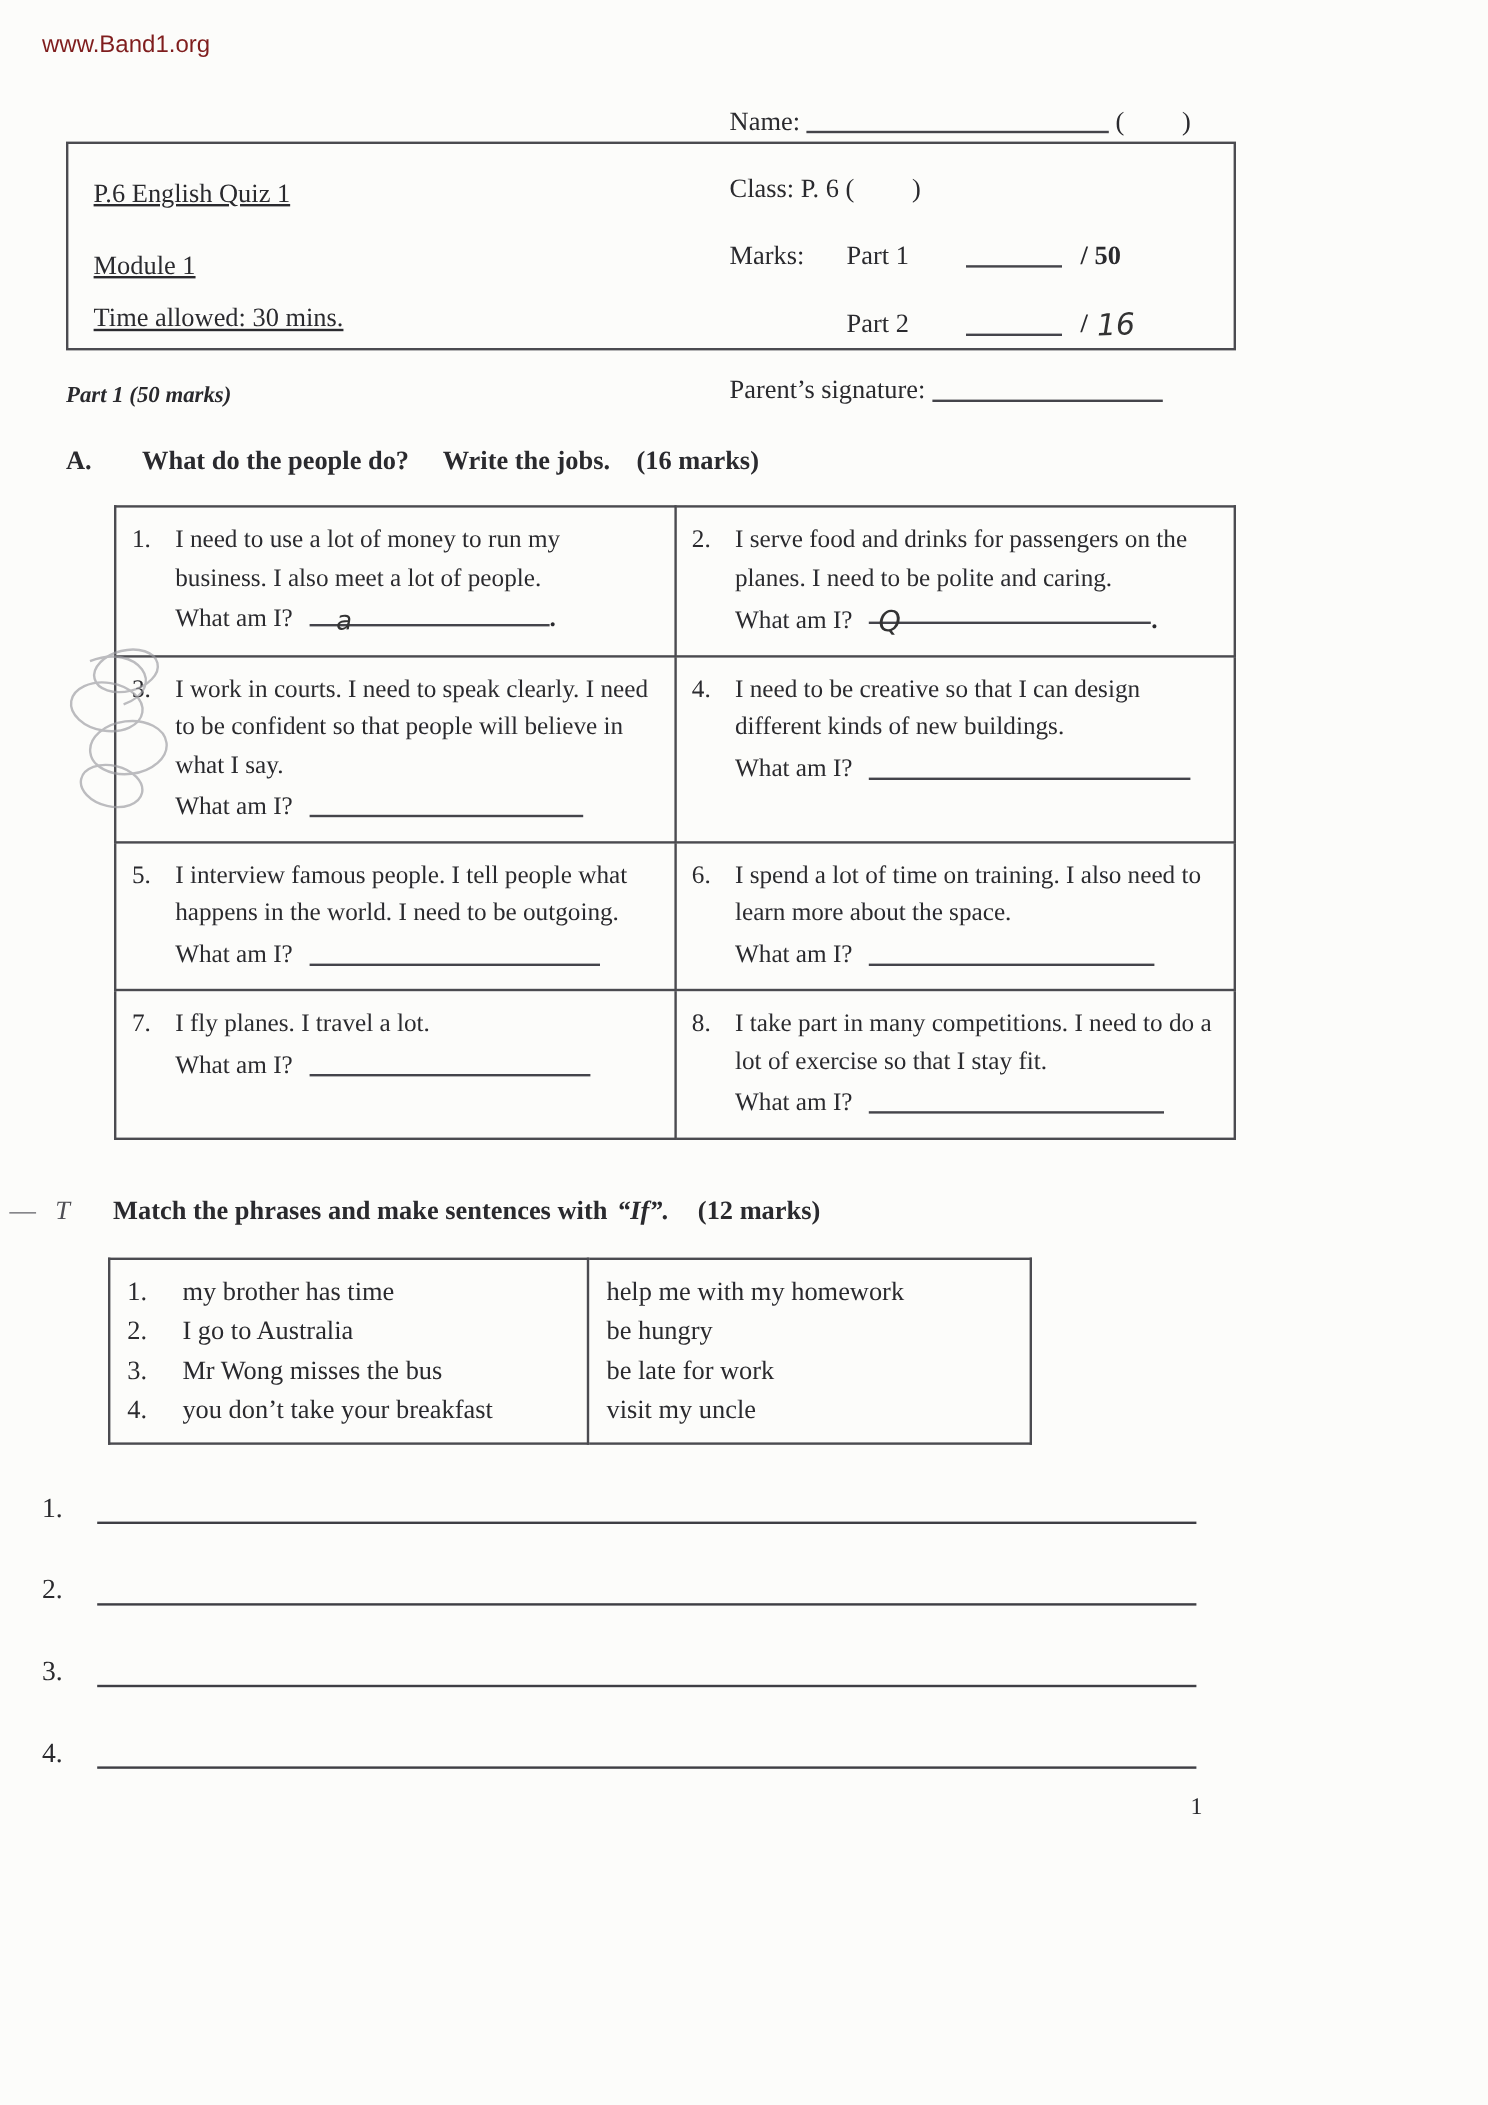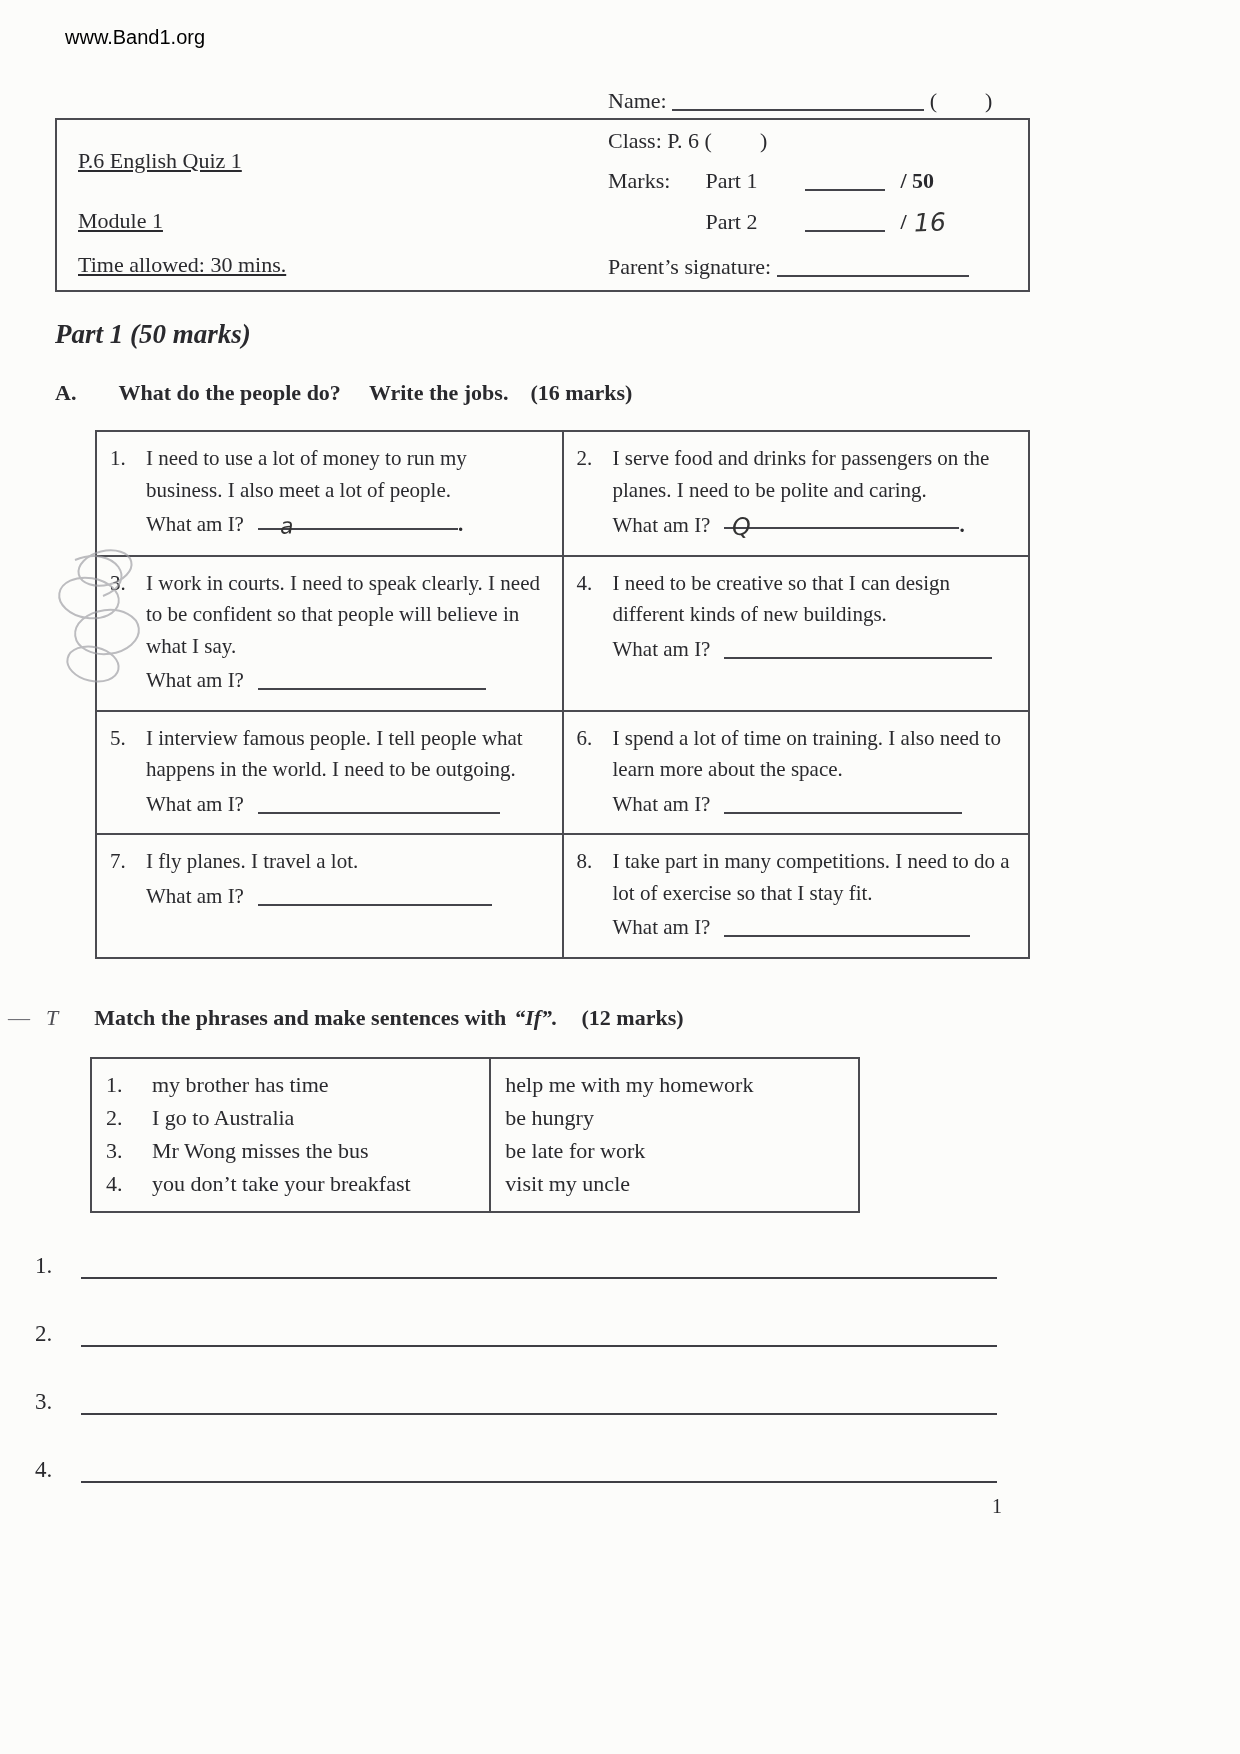--- a/index.html
+++ b/index.html
@@ -4,52 +4,52 @@
 <style>
   * { margin:0; padding:0; box-sizing:border-box; }
   html,body { background:#e9e9e6; }
   .page {
     width:1240px; height:1754px; margin:0 auto; position:relative;
     background:#fcfcfa; color:#2a2a2e; overflow:hidden;
     font-family:"Liberation Serif", serif; font-size:21px;
   }
   .watermark {
     position:absolute; left:35px; top:26px;
-    font-family:"Liberation Sans", sans-serif; font-size:20px; color:#000000;margin-left:30px;
+    font-family:"Liberation Sans", sans-serif; font-size:20px; color:#7f1d1d;
   }
 
   
   .header-area { position:relative; height:305px; }
   .header-box {
     position:absolute; left:55px; top:118px; width:975px; height:174px;
     border:2px solid #4b4b50;
   }
   .hdr-left { position:absolute; left:78px; top:148px; font-size:22px;text-decoration:underline; }
   .hdr-module { margin-top:34px; }
   .hdr-time { margin-top:18px; }
   .hdr-right { position:absolute; left:608px; top:88px; width:450px; font-size:22px; }
-  .hline { margin-bottom:8px; white-space:nowrap; height:32px; }
+  .hline { margin-bottom:24px; white-space:nowrap; height:32px; }
   .blank {
     display:inline-block; border-bottom:2px solid #44444a; height:20px;
     vertical-align:-3px;
   }
   .paren-gap { display:inline-block; width:48px; }
   .w-marks { display:inline-block; width:92px; }
   .w-part  { display:inline-block; width:94px; }
   .slash { margin-left:10px;font-weight:bold; }
   .hand {
     font-style:italic; font-family:"DejaVu Sans", sans-serif;
     display:inline-block; transform:rotate(-2deg); color:#333;
   }
   .hand16 { font-size:25px; margin-left:2px; vertical-align:-2px; }
   .sig-line { margin-top:14px; }
 
   
   .part1-title {
-    margin:14px 0 0 55px; font-size:27px; font-weight:bold; font-style:italic;
+    margin:14px 0 0 55px; font-size:19px; font-weight:bold; font-style:italic;
   }
   .seca-head {
     margin:30px 0 0 55px; font-size:22px; font-weight:bold; white-space:nowrap;
   }
   .seca-head .gap-lg { display:inline-block; width:42px; }
   .seca-head .gap-md { display:inline-block; width:28px; }
   .seca-head .gap-sm { display:inline-block; width:22px; }
 
   .table-a-wrap { position:relative; margin:24px 0 0 95px; width:935px; }
   table.jobs { border-collapse:collapse; width:100%; table-layout:fixed; }

